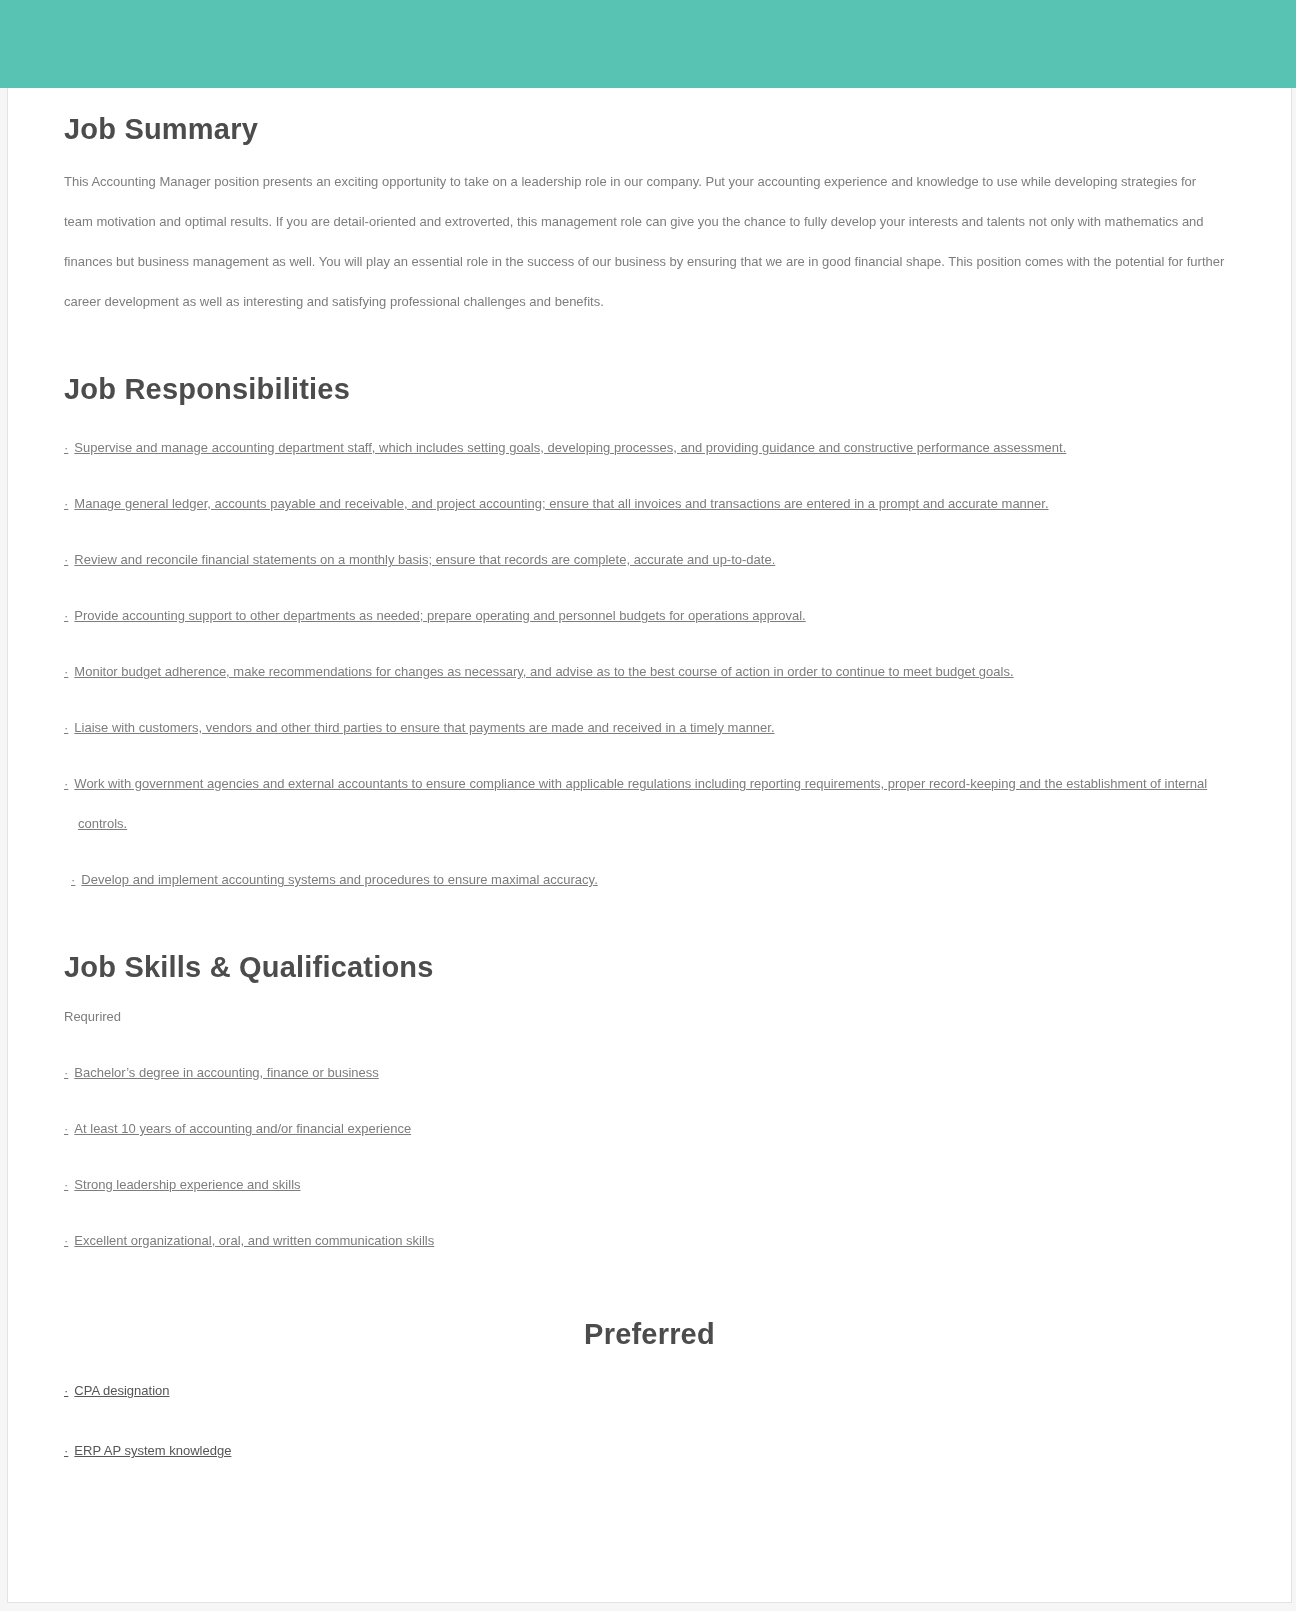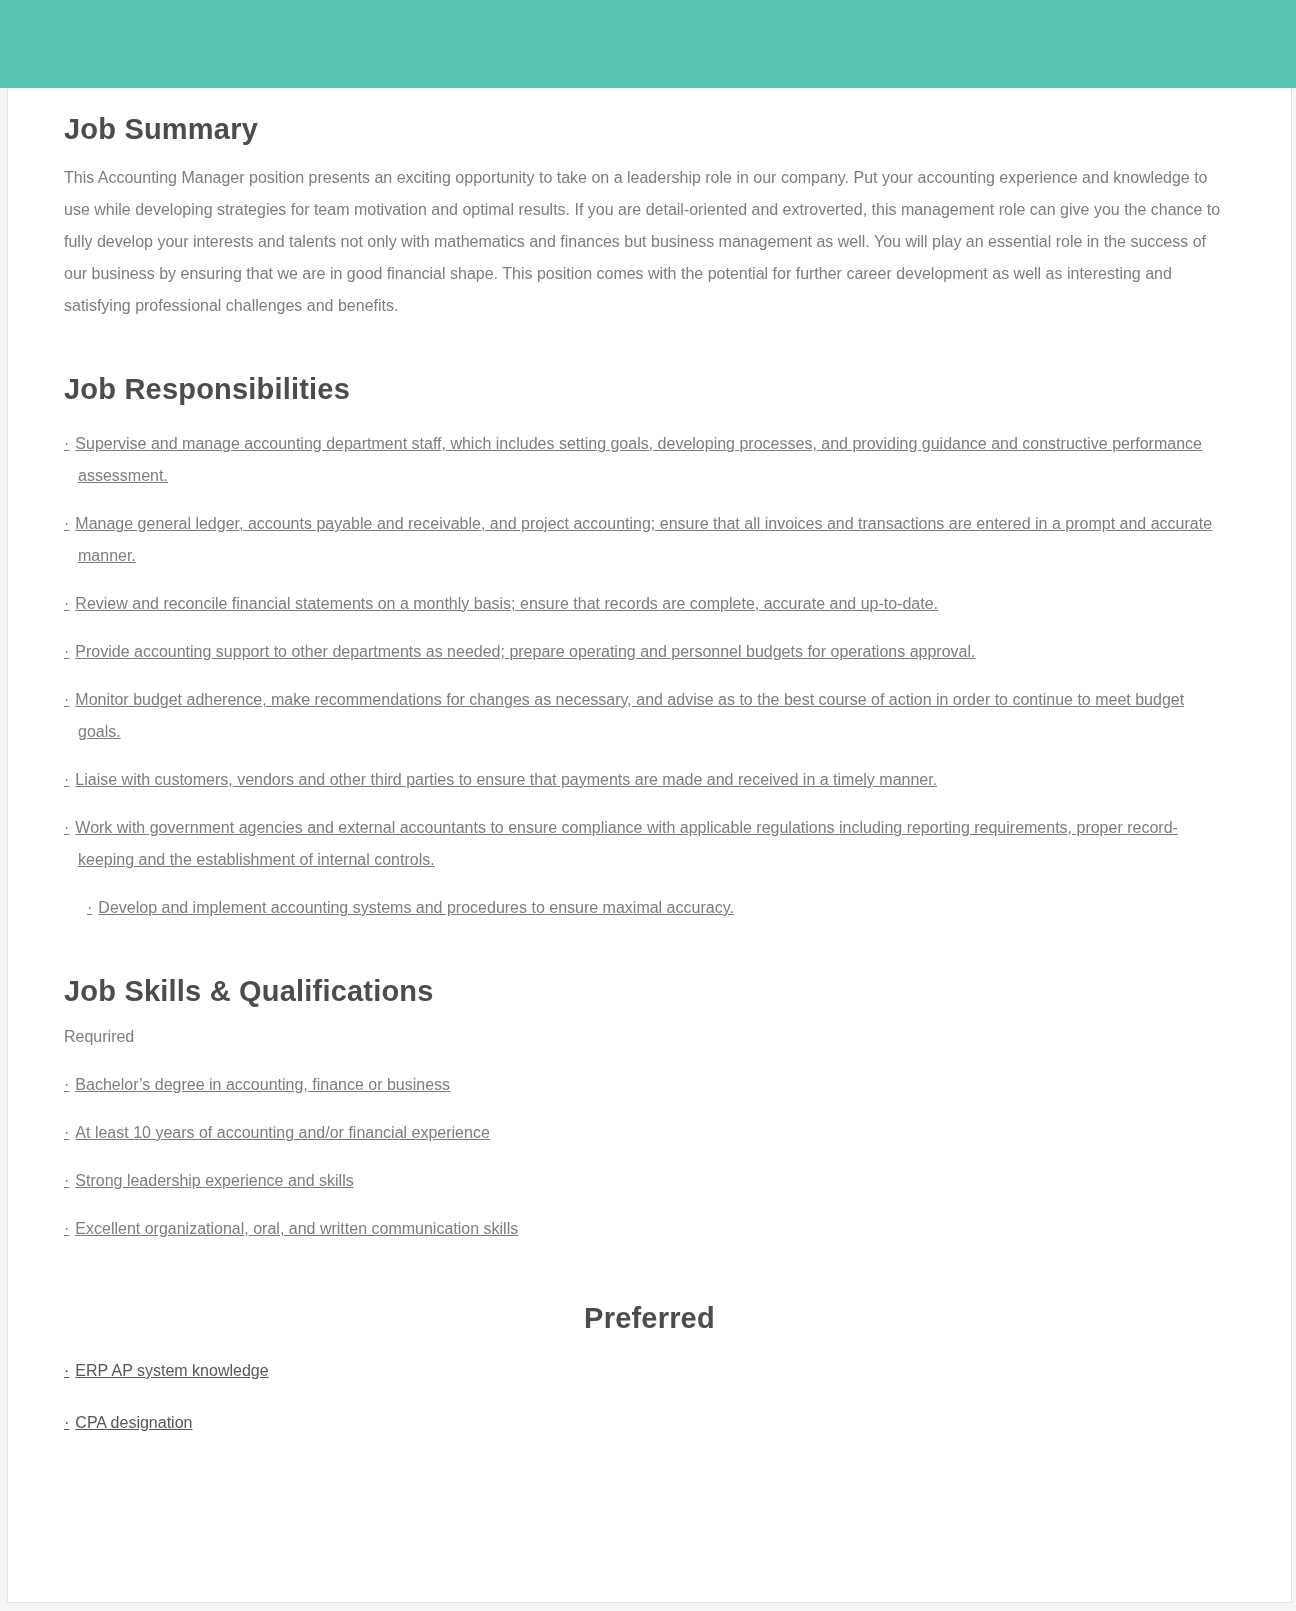--- a/index.html
+++ b/index.html
@@ -31,36 +31,36 @@
     line-height: 34px;
     font-weight: 700;
     color: #4c4c4c;
     letter-spacing: 0.2px;
   }
   .pt-summary { padding-top: 24px; }
   .pt-section { padding-top: 50px; }
   .pt-preferred { padding-top: 56px; text-align: center; }
   p {
     margin: 0;
-    font-size: 16px;
-    line-height: 32px;
+    font-size: 13px;
+    line-height: 40px;
     color: #7d7d7d;
     max-width: 1162px;
   }
   p.summary-body { margin-top: 16px; }
   p.subtitle { margin-top: 13px; }
   p.bullet {
     margin-top: 16px;
     padding-left: 14px;
     text-indent: -14px;
     text-decoration: underline;
   }
   p.bullet.first { margin-top: 22px; }
   p.bullet .dot { padding-right: 6px; }
-  p.bullet.shifted { margin-left: 23px; }
+  p.bullet.shifted { margin-left: 7px; }
   p.bullet.dark {
     color: #565656;
     margin-top: 20px;
   }
 </style>
 </head>
 <body>
 
 <div class="accent-bar" style="background: rgb(88, 195, 179);"></div>
 
@@ -83,16 +83,16 @@
   <h1 class="pt-section">Job Skills &amp; Qualifications</h1>
   <p class="subtitle">Requrired</p>
 
   <p class="bullet"><span class="dot">·</span><span>Bachelor’s degree in accounting, finance or business</span></p>
   <p class="bullet"><span class="dot">·</span><span>At least 10 years of accounting and/or financial experience</span></p>
   <p class="bullet"><span class="dot">·</span><span>Strong leadership experience and skills</span></p>
   <p class="bullet"><span class="dot">·</span><span>Excellent organizational, oral, and written communication skills</span></p>
 
   <h1 class="pt-preferred">Preferred</h1>
 
+  <p class="bullet dark"><span class="dot">·</span><span>CPA designation</span></p>
   <p class="bullet dark"><span class="dot">·</span><span>ERP AP system knowledge</span></p>
-  <p class="bullet dark"><span class="dot">·</span><span>CPA designation</span></p>
 
 </div>
 
 </body></html>

